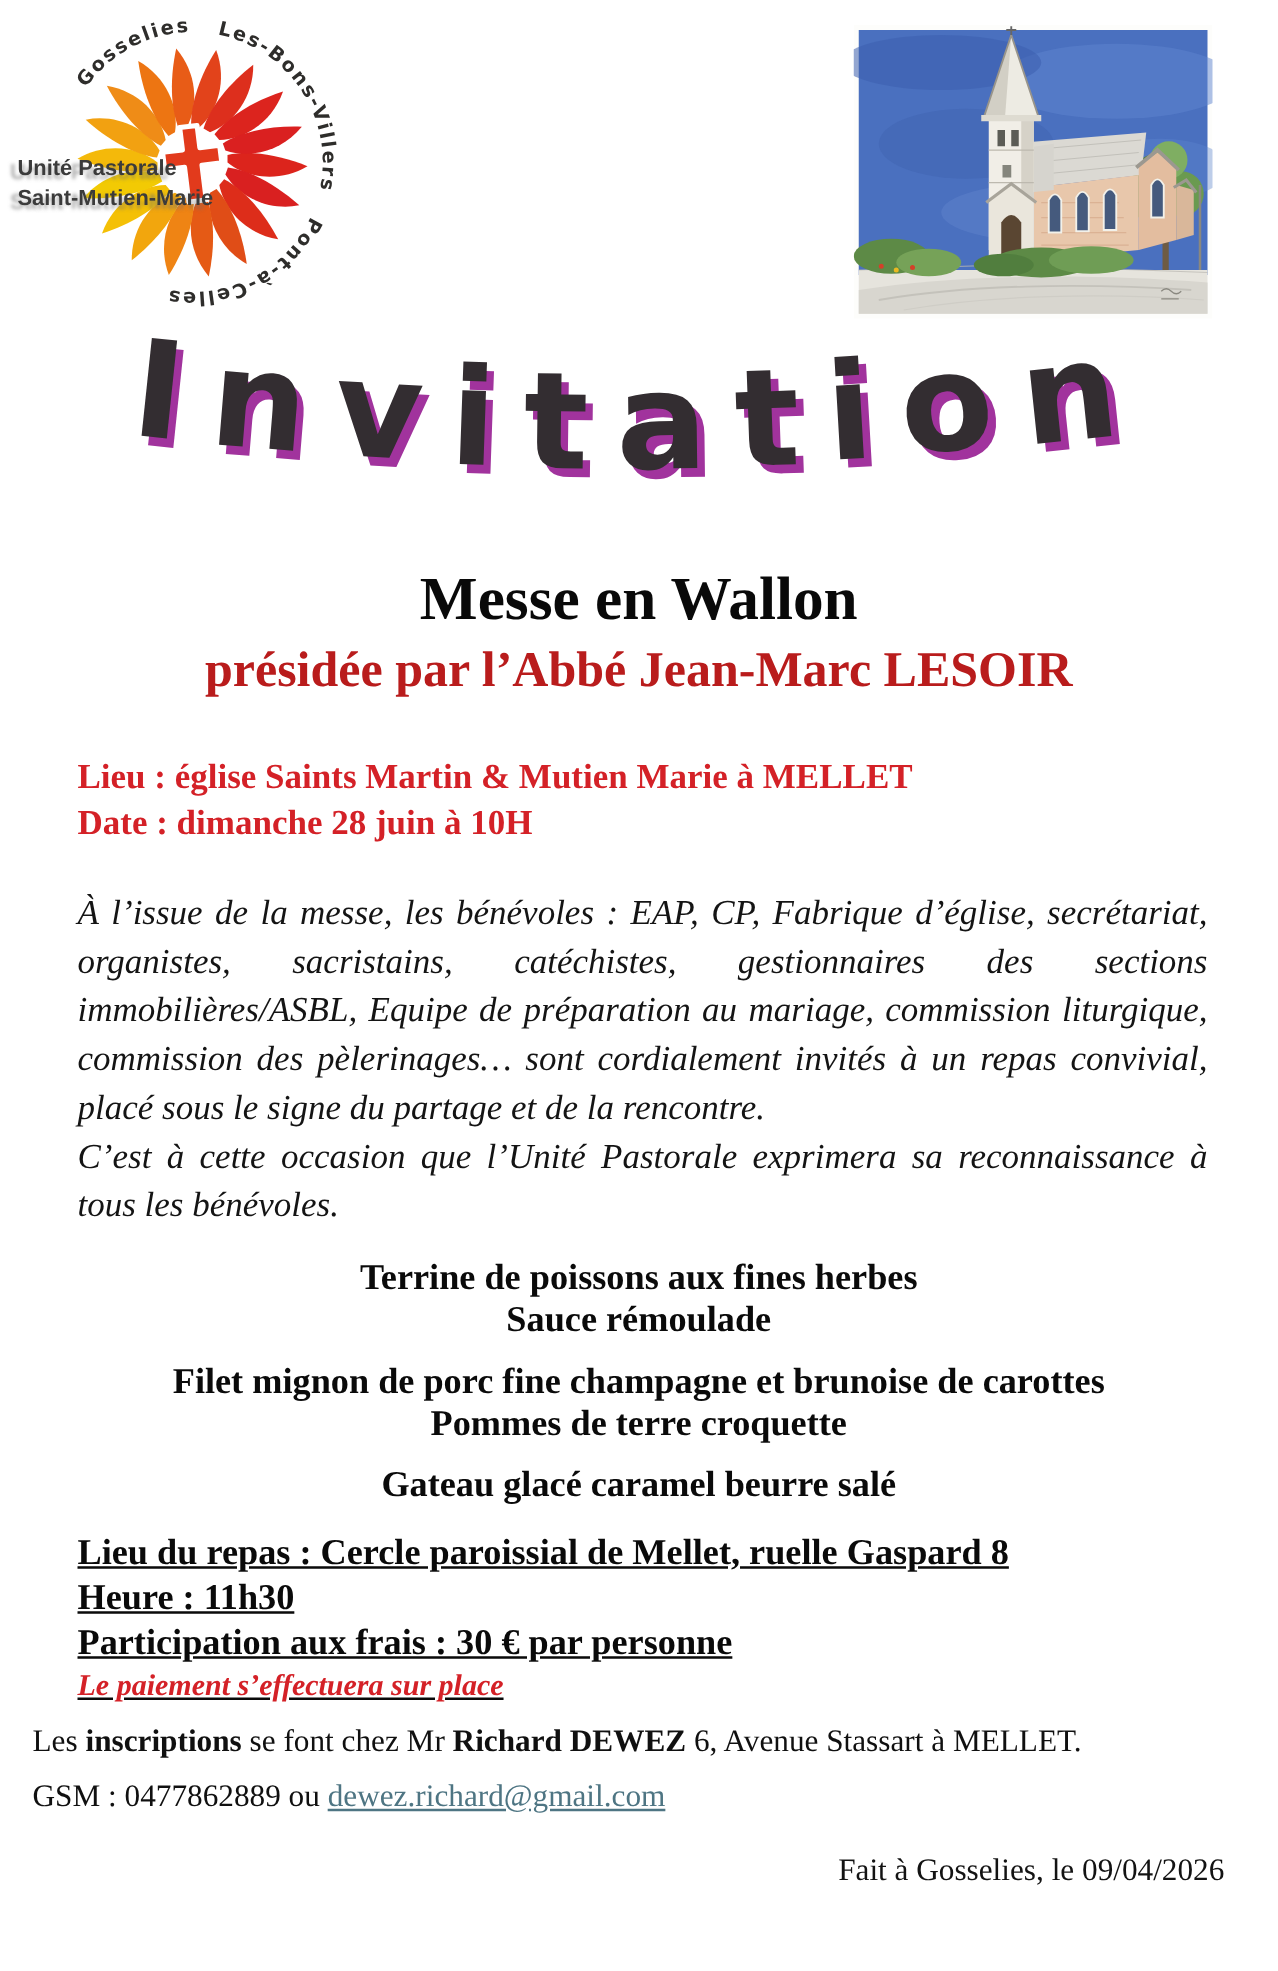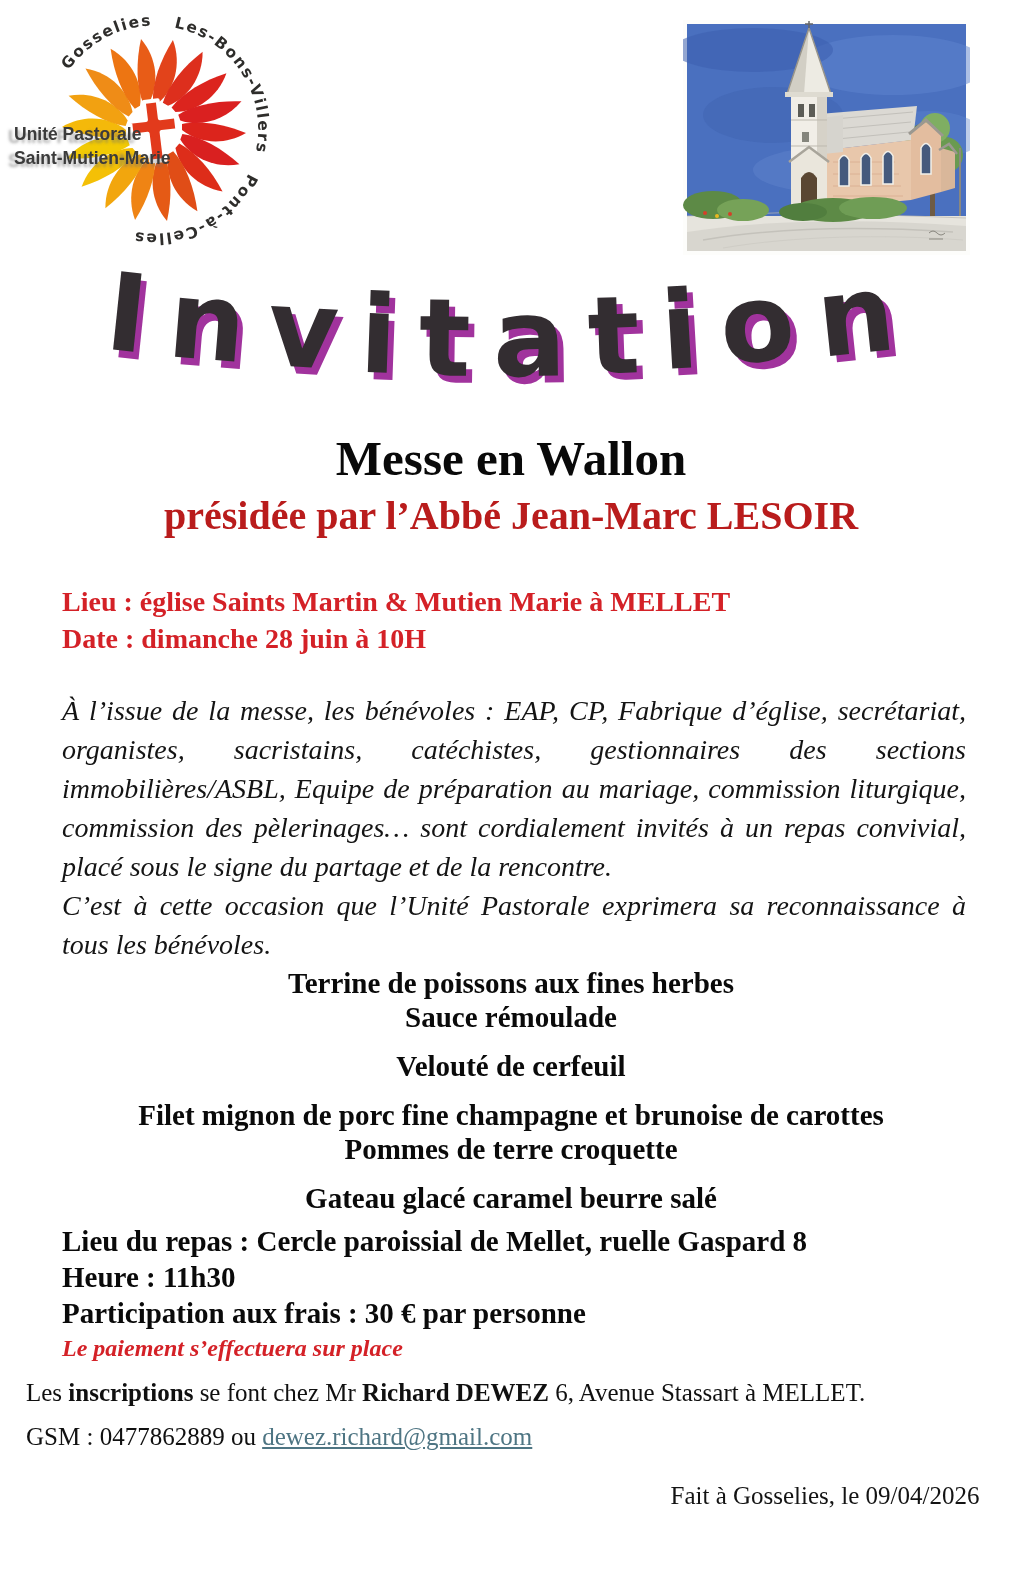--- a/index.html
+++ b/index.html
@@ -17,34 +17,34 @@
   #church{left:683px;top:20px;width:287px;height:235px;}
 
   
   #title-row{top:252px;left:0;width:100%;text-align:center;
      font-family:"DejaVu Sans",sans-serif;font-weight:bold;font-size:108px;
      letter-spacing:22px;color:var(--title_fill,#332d31);white-space:nowrap;}
   #title-row span{display:inline-block;
      text-shadow:6px 7px 0 var(--title_shadow,#a1339d);}
 
   
-  .content{position:absolute;top:416px;left:0;right:0;}
+  .content{position:absolute;top:436px;left:0;right:0;}
   .h1{margin:14px 0 0;text-align:center;font-weight:bold;font-size:49px;line-height:57px;color:#090909;}
   .h2{margin:4px 0 0;text-align:center;font-weight:bold;font-size:40px;line-height:50px;color:#b91c1c;}
 
   .event{margin:42px 58px 0 62px;font-weight:bold;font-size:28px;line-height:37px;color:var(--red,#d42127);}
 
   .intro{margin:34px 56px 0 62px;font-style:italic;font-size:28px;line-height:39px;
          text-align:justify;color:#141414;}
   .intro p{margin:0;}
 
-  .menu{margin-top:2px;text-align:center;font-weight:bold;font-size:29px;line-height:34px;color:#0a0a0a;}
+  .menu{margin-top:21px;text-align:center;font-weight:bold;font-size:29px;line-height:34px;color:#0a0a0a;}
   .menu .sp{margin-top:15px;}
 
-  .details{margin:8px 0 0 62px;font-weight:bold;font-size:29px;line-height:36px;color:#0a0a0a;}
+  .details{margin:19px 0 0 62px;font-weight:bold;font-size:29px;line-height:36px;color:#0a0a0a;text-decoration:underline;}
   .pay{color:var(--red,#d42127);font-style:italic;font-size:24px;line-height:34px;}
 
   .inscr{margin:6px 20px 0 26px;font-size:25px;line-height:44px;color:#101010;}
   .inscr b{font-weight:bold;}
   a.email{color:var(--link,#4e7583);text-decoration:underline;}
 
   .sign{margin:20px 0 0 650px;width:350px;text-align:center;font-size:25px;line-height:33px;color:#131313;}
 </style>
 </head>
 <body>
@@ -162,21 +162,20 @@
     </div>
 
     <div class="intro">
       <p>À l’issue de la messe, les bénévoles : EAP, CP, Fabrique d’église, secrétariat, organistes, sacristains, catéchistes, gestionnaires des sections immobilières/ASBL, Equipe de préparation au mariage, commission liturgique, commission des pèlerinages… sont cordialement invités à un repas convivial, placé sous le signe du partage et de la rencontre.</p>
       <p>C’est à cette occasion que l’Unité Pastorale exprimera sa reconnaissance à tous les bénévoles.</p>
     </div>
 
     <div class="menu">
       <div>Terrine de poissons aux fines herbes</div>
       <div>Sauce rémoulade</div>
-      <div class="sp">Velouté de cerfeuil</div>
       <div class="sp">Filet mignon de porc fine champagne et brunoise de carottes</div>
       <div>Pommes de terre croquette</div>
       <div class="sp">Gateau glacé caramel beurre salé</div>
     </div>
 
     <div class="details">
       <div>Lieu du repas : Cercle paroissial de Mellet, ruelle Gaspard 8</div>
       <div>Heure : 11h30</div>
       <div>Participation aux frais : 30 € par personne</div>
       <div class="pay">Le paiement s’effectuera sur place</div>

